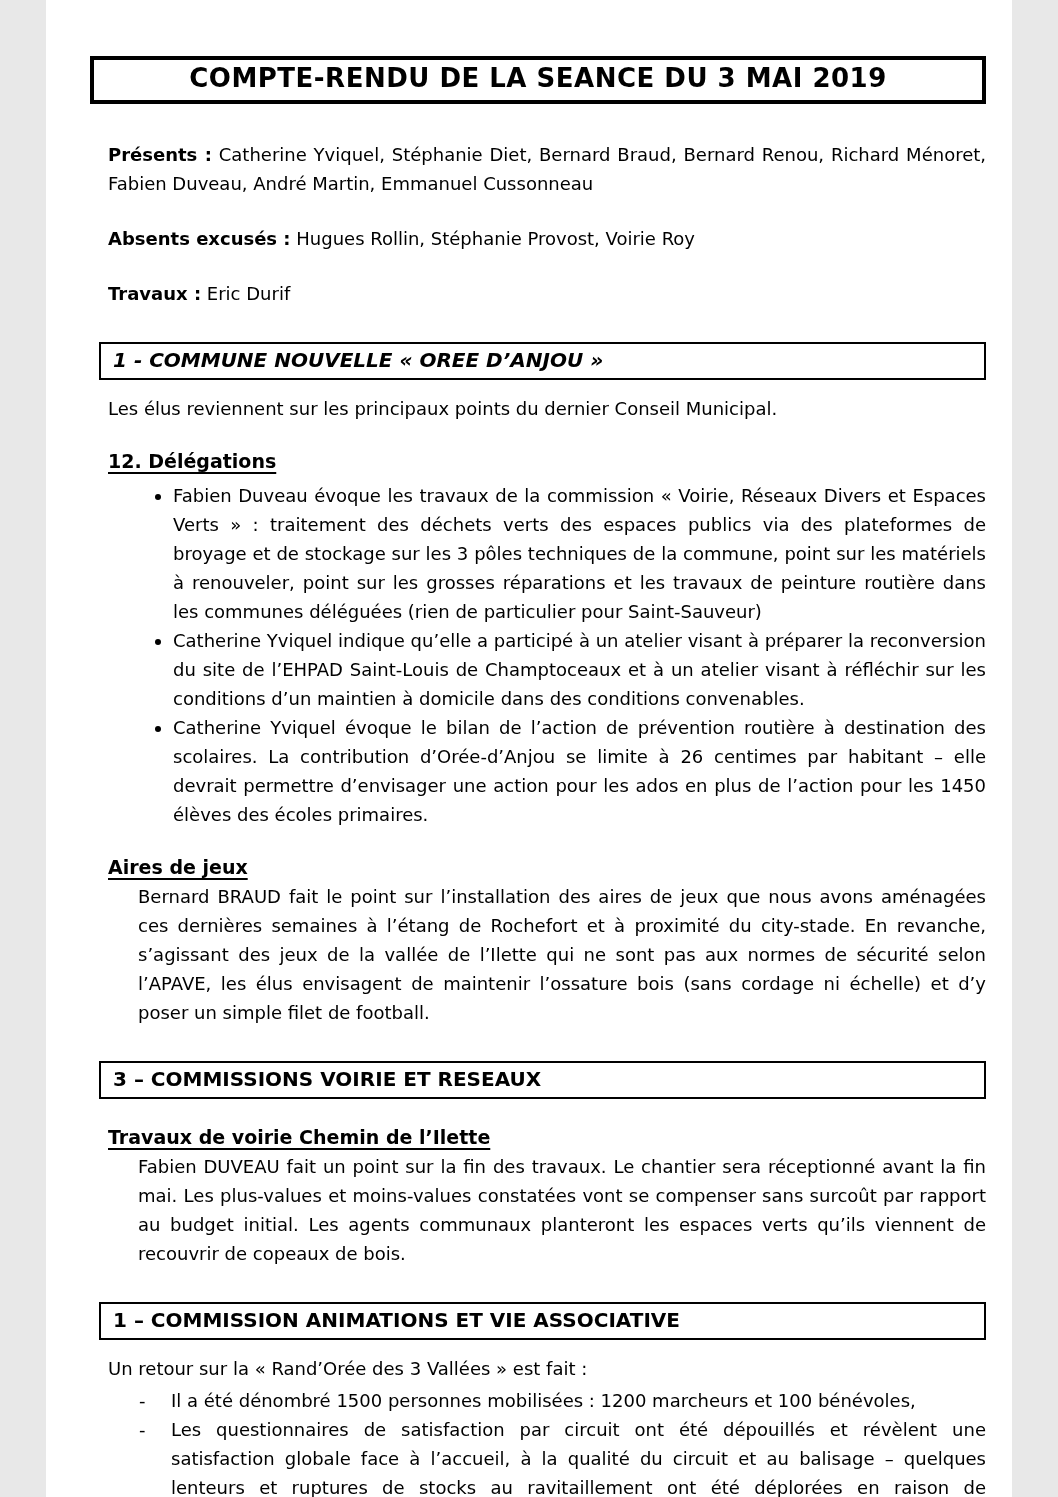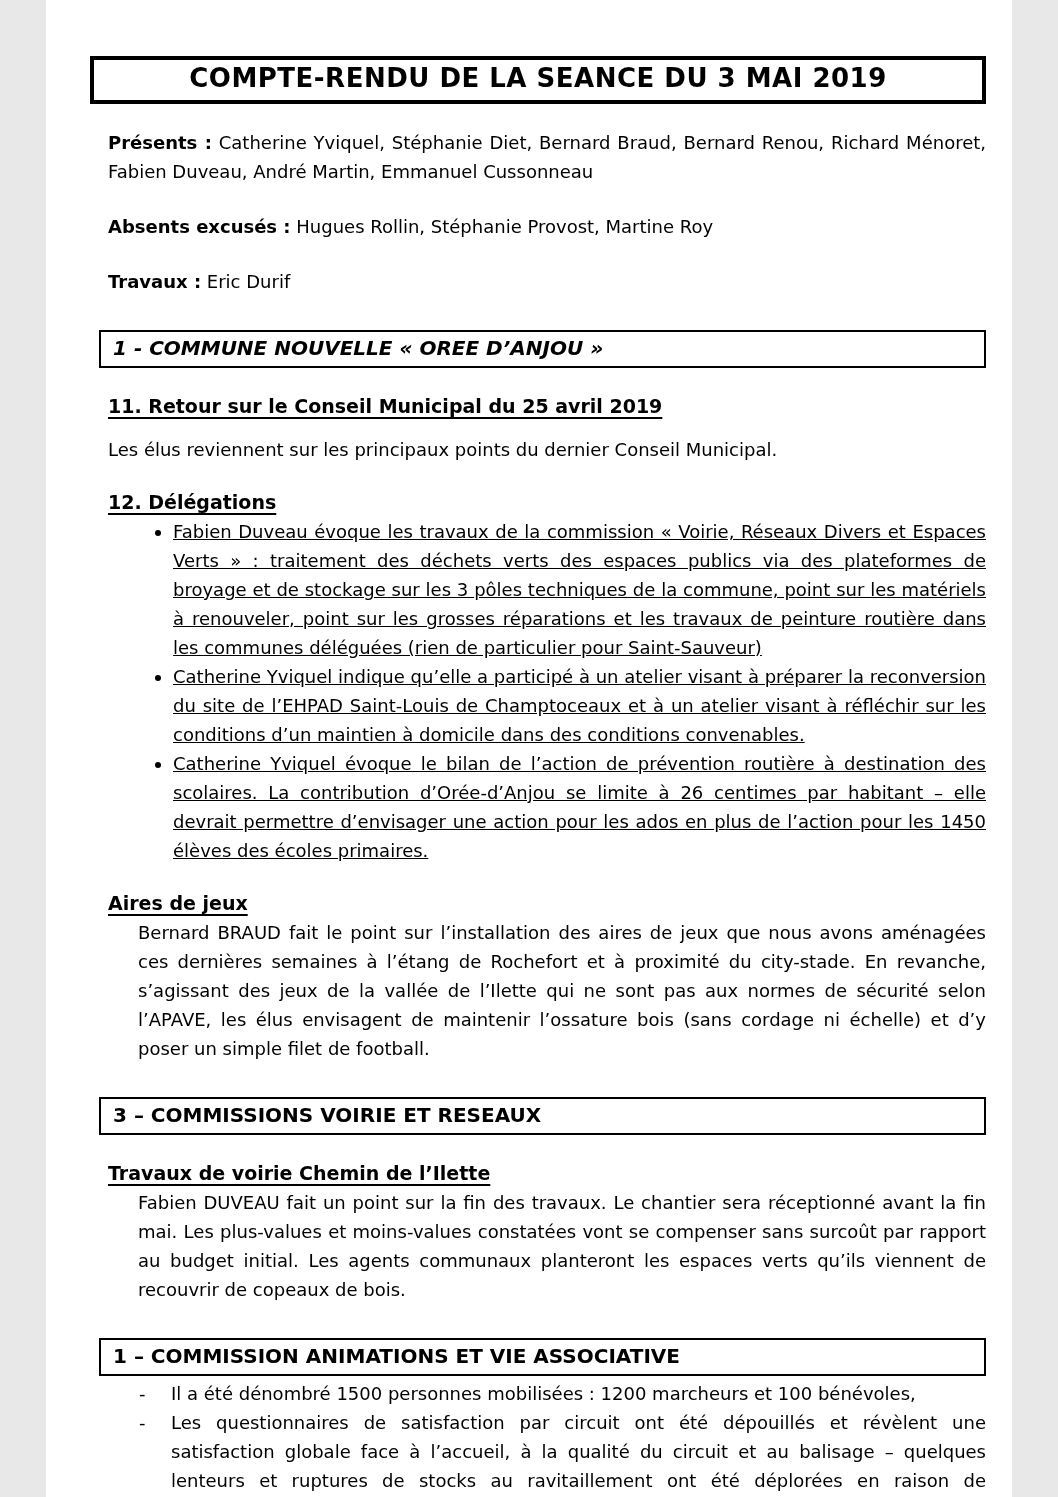--- a/index.html
+++ b/index.html
@@ -28,21 +28,21 @@
     font-weight: bold;
     font-size: 26px;
     line-height: 30px;
     letter-spacing: 0.5px;
     white-space: nowrap;
   }
 
   .ind { margin-left: 18px; }            
   .justify { text-align: justify; }
 
-  .att-first { margin-top: 24px; }
+  .att-first { margin-top: 36px; }
   .att { margin-top: 26px; }
   .label { font-weight: bold; }
 
   .section-box {
     border: 2px solid #000;
     margin-left: 9px;
     margin-top: 34px;
     padding: 2px 12px 4px;
     font-weight: bold;
     font-size: 20px;
@@ -56,22 +56,22 @@
     font-size: 19px;
     text-decoration-line: underline;
     text-decoration-thickness: 2px;
     text-underline-offset: 4px;
   }
   .para { margin-top: 14px; }
   .para-tight { margin-top: 0; margin-left: 48px; }
 
   .bullet-list {
     list-style: disc outside;
+    margin-top: 5px;
     padding-left: 65px;
-    text-decoration: underline;
   }
   .bullet-list li { padding-left: 0; }
 
   .dash-list {
     list-style: none;
     margin-top: 3px;
     padding-left: 63px;
   }
   .dash-list li { position: relative; }
   .dash-list li::before {
@@ -85,29 +85,28 @@
 <body>
 
 <div class="page">
 
   <div class="title-box">
     <span class="title-text">COMPTE-RENDU DE LA SEANCE DU 3 MAI 2019</span>
   </div>
 
   <p class="ind justify att-first"><b class="label">Présents :</b> <span>Catherine Yviquel, Stéphanie Diet, Bernard Braud, Bernard Renou, Richard Ménoret, Fabien Duveau, André Martin, Emmanuel Cussonneau</span></p>
 
-  <p class="ind att"><b class="label">Absents excusés :</b> <span>Hugues Rollin, Stéphanie Provost, Martine Roy</span></p>
+  <p class="ind att"><b class="label">Absents excusés :</b> <span>Hugues Rollin, Stéphanie Provost, Voirie Roy</span></p>
 
   <p class="ind att"><b class="label">Travaux :</b> <span>Eric Durif</span></p>
 
   <div class="section-box oblique">
     <span>1 - COMMUNE NOUVELLE « OREE D’ANJOU »</span>
   </div>
 
-  <h3 class="ind subhead">11. Retour sur le Conseil Municipal du 25 avril 2019</h3>
   <p class="ind para">Les élus reviennent sur les principaux points du dernier Conseil Municipal.</p>
 
   <h3 class="ind subhead">12. Délégations</h3>
   <ul class="ind bullet-list">
     <li class="justify">Fabien Duveau évoque les travaux de la commission « Voirie, Réseaux Divers et Espaces Verts » : traitement des déchets verts des espaces publics via des plateformes de broyage et de stockage sur les 3 pôles techniques de la commune, point sur les matériels à renouveler, point sur les grosses réparations et les travaux de peinture routière dans les communes déléguées (rien de particulier pour Saint-Sauveur)</li>
     <li class="justify">Catherine Yviquel indique qu’elle a participé à un atelier visant à préparer la reconversion du site de l’EHPAD Saint-Louis de Champtoceaux et à un atelier visant à réfléchir sur les conditions d’un maintien à domicile dans des conditions convenables.</li>
     <li class="justify">Catherine Yviquel évoque le bilan de l’action de prévention routière à destination des scolaires. La contribution d’Orée-d’Anjou se limite à 26 centimes par habitant – elle devrait permettre d’envisager une action pour les ados en plus de l’action pour les 1450 élèves des écoles primaires.</li>
   </ul>
 
 
@@ -118,18 +117,19 @@
     <span>3 – COMMISSIONS VOIRIE ET RESEAUX</span>
   </div>
 
   <h3 class="ind subhead">Travaux de voirie Chemin de l’Ilette</h3>
   <p class="ind justify para-tight">Fabien DUVEAU fait un point sur la fin des travaux. Le chantier sera réceptionné avant la fin mai. Les plus-values et moins-values constatées vont se compenser sans surcoût par rapport au budget initial. Les agents communaux planteront les espaces verts qu’ils viennent de recouvrir de copeaux de bois.</p>
 
   <div class="section-box">
     <span>1 – COMMISSION ANIMATIONS ET VIE ASSOCIATIVE</span>
   </div>
 
+  <p class="ind para">Un retour sur la « Rand’Orée des 3 Vallées » est fait :</p>
   <ul class="ind dash-list">
     <li>Il a été dénombré 1500 personnes mobilisées : 1200 marcheurs et 100 bénévoles,</li>
     <li class="justify">Les questionnaires de satisfaction par circuit ont été dépouillés  et révèlent une satisfaction globale face à l’accueil, à la qualité du circuit et au balisage – quelques lenteurs et ruptures de stocks au ravitaillement ont été déplorées en raison de l’affluence,</li>
   </ul>
 
 </div>
 
 </body></html>

